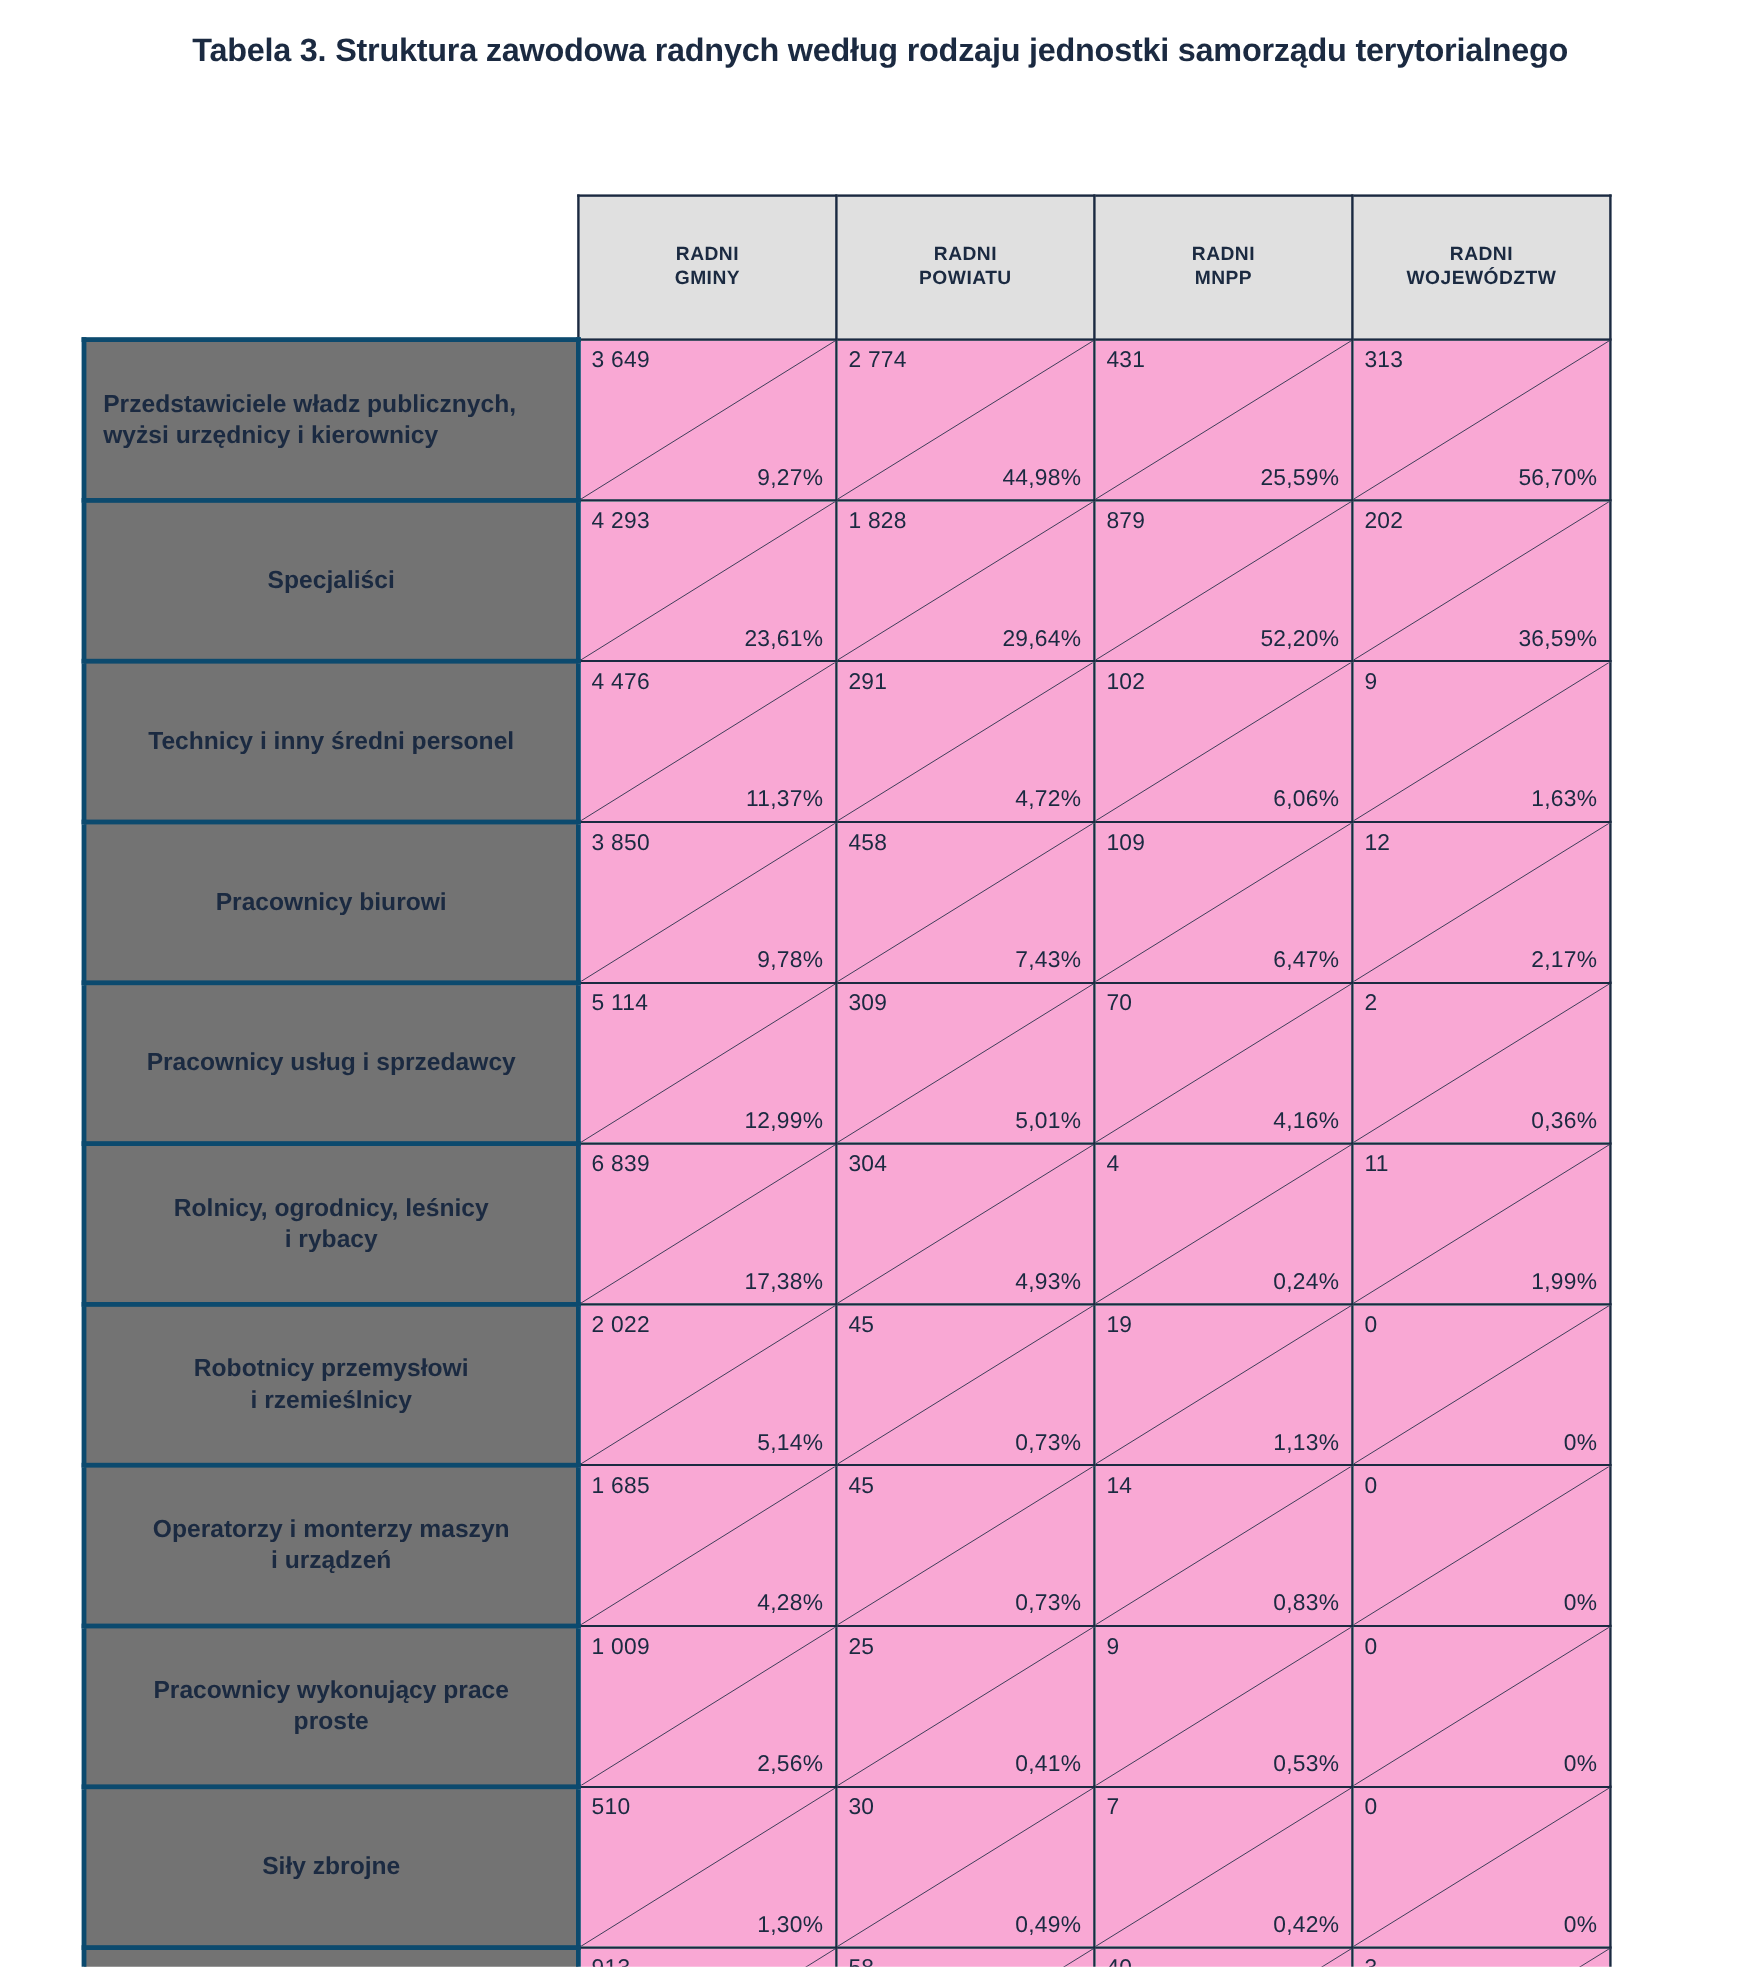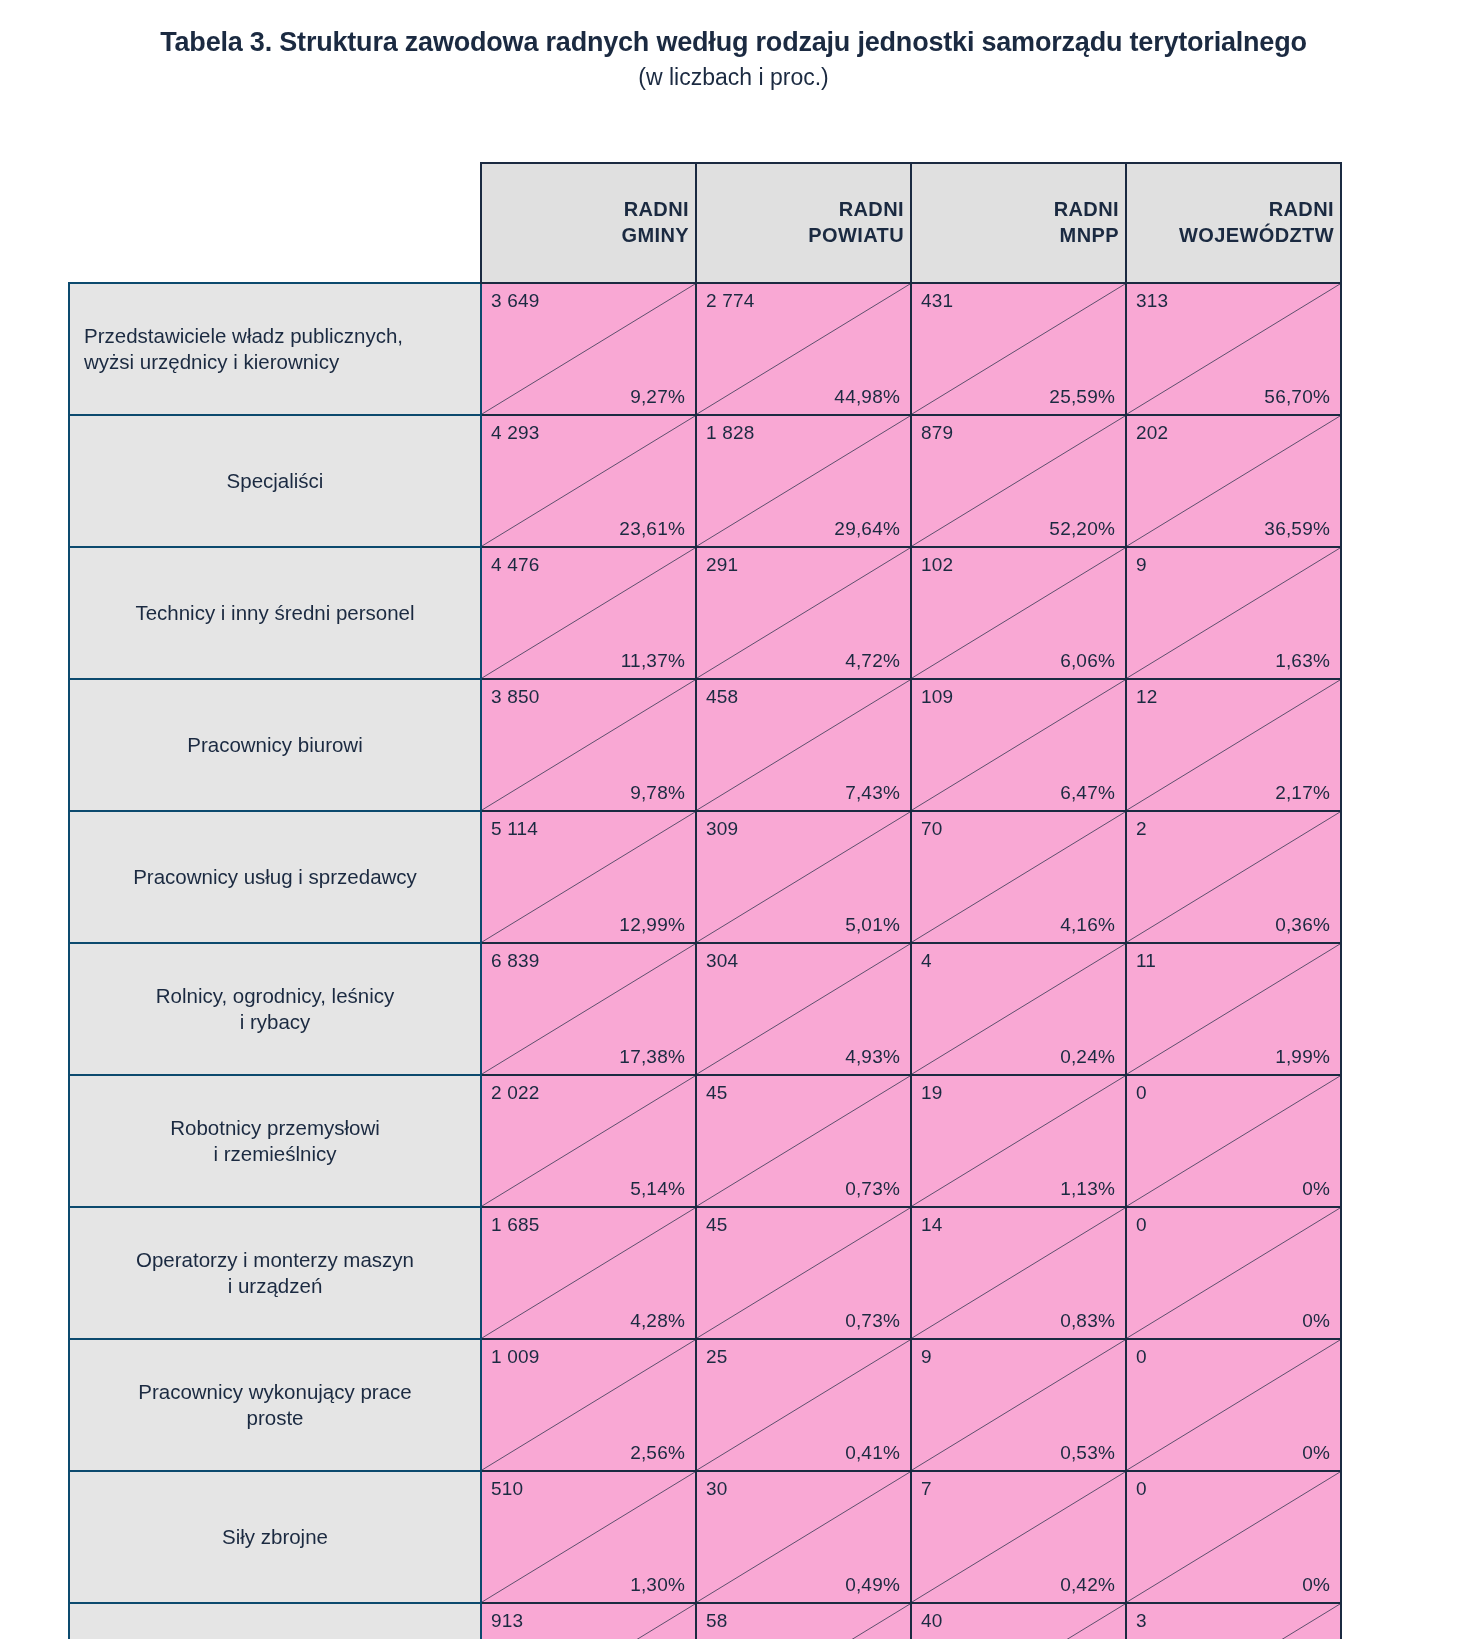--- a/index.html
+++ b/index.html
@@ -50,38 +50,38 @@
     table-layout: fixed;
     width: 1272px;
   }
   col.lbl { width: 412px; }
   col.dat { width: 215px; }
 
   th.head {
     background: #e0e0e0;
     border: 2px solid #1b2a41;
     color: #1b2a41;
-    font-size: 20px;
+    font-size: 16px;
     font-weight: bold;
     letter-spacing: 0.4px;
     line-height: 1.28;
     height: 110px;
     vertical-align: middle;
-    text-align: right;
+    text-align: center;
     padding: 4px 6px;
   }
   th.head-empty {
     border: none;
     background: transparent;
   }
   td.rowlabel {
-    background: #e5e5e5;
-    border: 2px solid #0c4a6e;
+    background: #737373;
+    border: 4px solid #0c4a6e;
     font-size: 20.5px;
-    font-weight: normal;
+    font-weight: bold;
     color: #1b2a41;
     text-align: center;
     vertical-align: middle;
     padding: 6px 14px;
     line-height: 1.25;
     height: 118px;
   }
   td.rowlabel.left {
     text-align: left;
   }
@@ -119,21 +119,20 @@
     letter-spacing: 0.2px;
   }
 </style>
 </head>
 <body>
 
 <div class="page">
 
   <div class="title-block">
     <div class="title-line1">Tabela 3. Struktura zawodowa radnych według rodzaju jednostki samorządu terytorialnego</div>
-    <div class="title-line2">(w liczbach i proc.)</div>
   </div>
 
   <div class="table-wrap">
     <table class="data">
       <colgroup>
         <col class="lbl">
         <col class="dat">
         <col class="dat">
         <col class="dat">
         <col class="dat">

